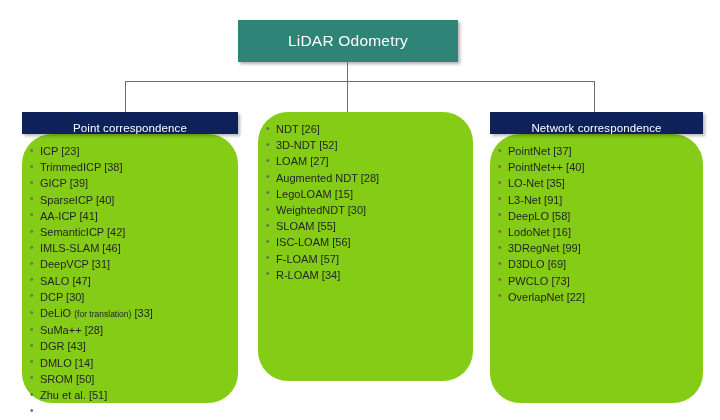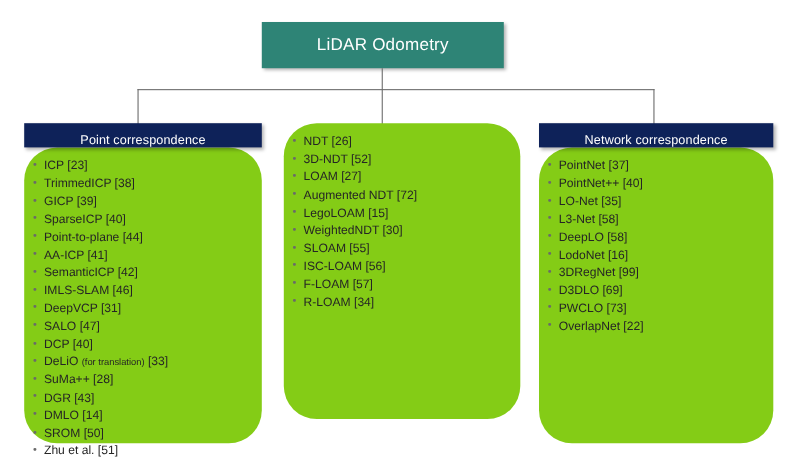--- a/index.html
+++ b/index.html
@@ -143,65 +143,64 @@
   <div class="column col-1">
     <div class="col-header">
       <span class="header-label">Point correspondence</span>
     </div>
     <div class="col-body">
       <ul class="item-list">
           <li><span>ICP [23]</span></li>
           <li><span>TrimmedICP [38]</span></li>
           <li><span>GICP [39]</span></li>
           <li><span>SparseICP [40]</span></li>
-          <li><span>Point-to-plane [44]</span></li>
           <li><span>AA-ICP [41]</span></li>
           <li><span>SemanticICP [42]</span></li>
           <li><span>IMLS-SLAM [46]</span></li>
           <li><span>DeepVCP [31]</span></li>
           <li><span>SALO [47]</span></li>
-          <li><span>DCP [40]</span></li>
+          <li><span>DCP [30]</span></li>
           <li><span>DeLiO </span><span class="item-note">(for translation)</span><span> [33]</span></li>
           <li><span>SuMa++ [28]</span></li>
           <li><span>DGR [43]</span></li>
           <li><span>DMLO [14]</span></li>
           <li><span>SROM [50]</span></li>
           <li><span>Zhu et al. [51]</span></li>
           <li></li>
         </ul>
     </div>
   </div>
 
   <div class="column col-2">
     <div class="col-body">
       <ul class="item-list">
           <li><span>NDT [26]</span></li>
           <li><span>3D-NDT [52]</span></li>
           <li><span>LOAM [27]</span></li>
-          <li><span>Augmented NDT [72]</span></li>
+          <li><span>Augmented NDT [28]</span></li>
           <li><span>LegoLOAM [15]</span></li>
           <li><span>WeightedNDT [30]</span></li>
           <li><span>SLOAM [55]</span></li>
           <li><span>ISC-LOAM [56]</span></li>
           <li><span>F-LOAM [57]</span></li>
           <li><span>R-LOAM [34]</span></li>
         </ul>
     </div>
   </div>
 
   <div class="column col-3">
     <div class="col-header">
       <span class="header-label">Network correspondence</span>
     </div>
     <div class="col-body">
       <ul class="item-list">
           <li><span>PointNet [37]</span></li>
           <li><span>PointNet++ [40]</span></li>
           <li><span>LO-Net [35]</span></li>
-          <li><span>L3-Net [58]</span></li>
+          <li><span>L3-Net [91]</span></li>
           <li><span>DeepLO [58]</span></li>
           <li><span>LodoNet [16]</span></li>
           <li><span>3DRegNet [99]</span></li>
           <li><span>D3DLO [69]</span></li>
           <li><span>PWCLO [73]</span></li>
           <li><span>OverlapNet [22]</span></li>
         </ul>
     </div>
   </div>
 

